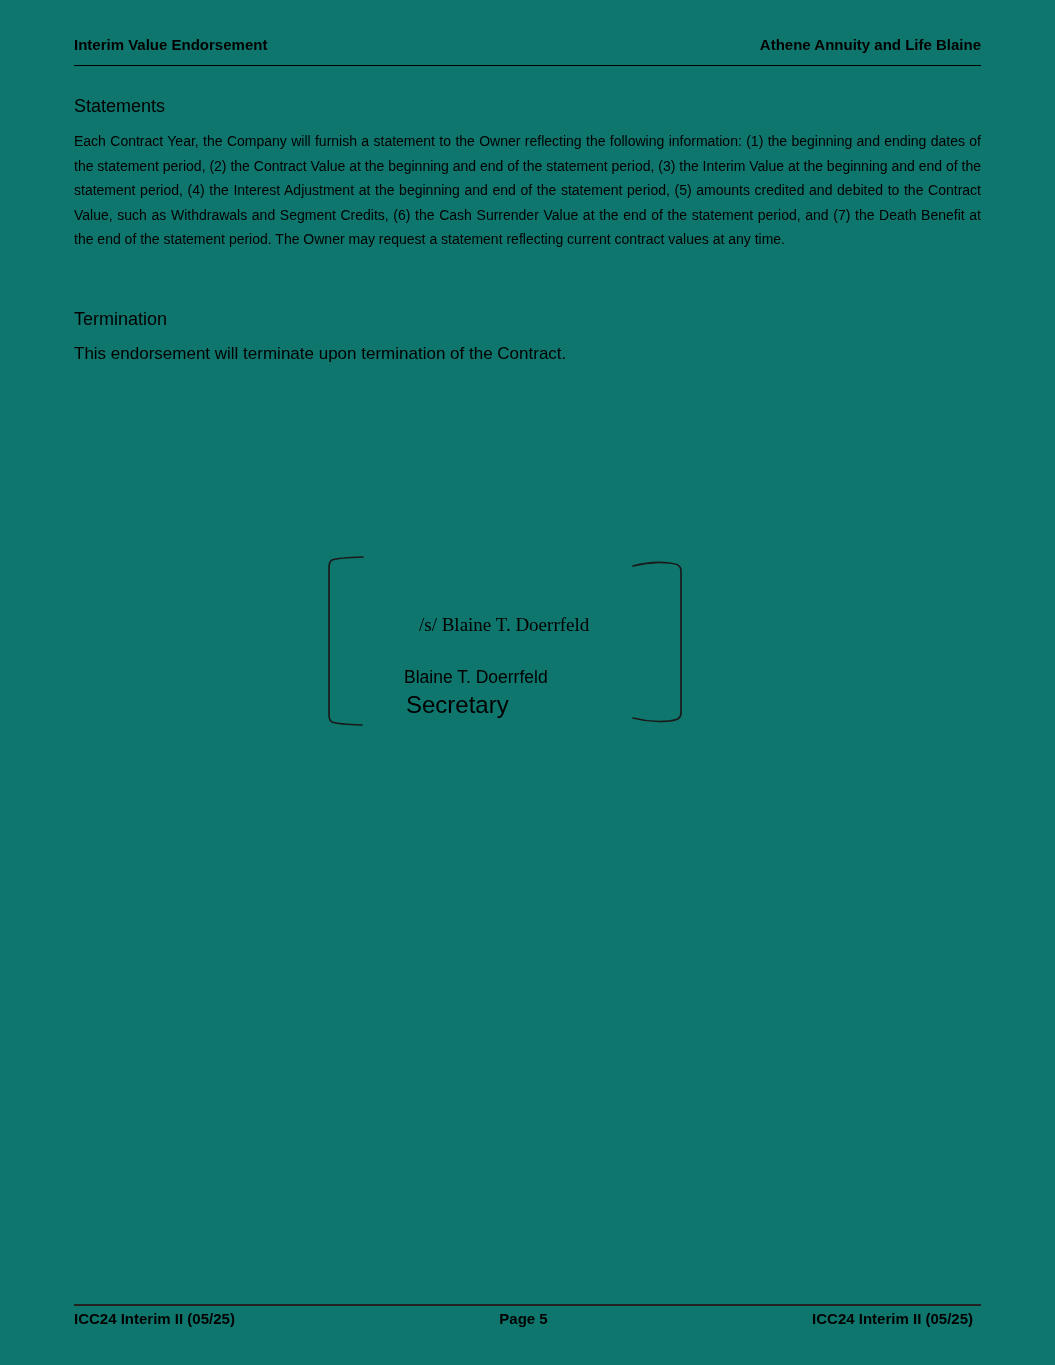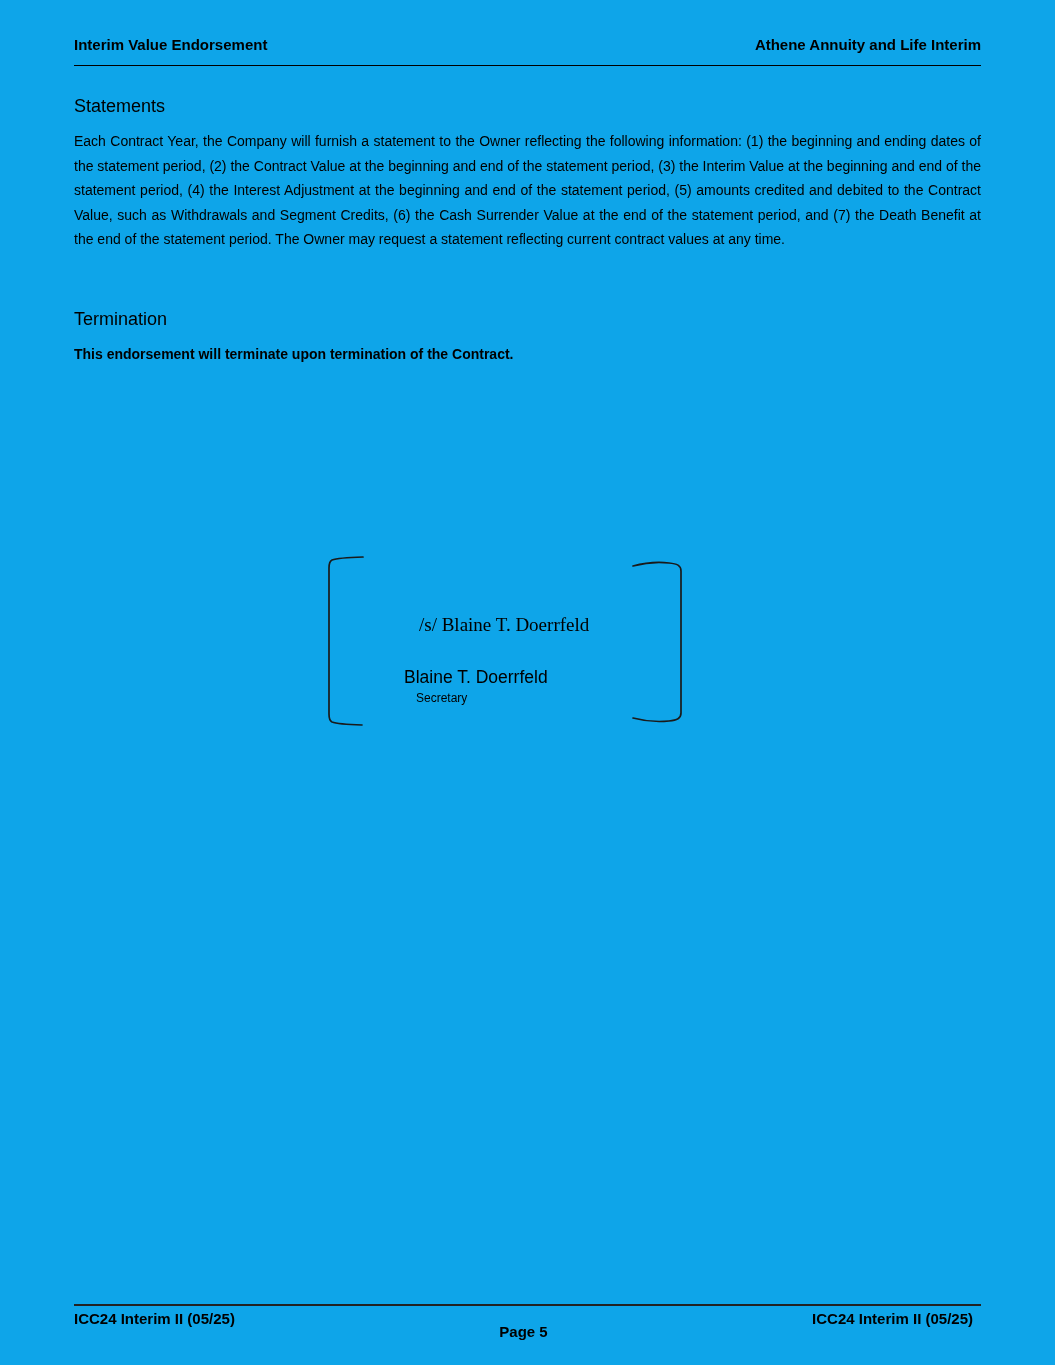--- a/index.html
+++ b/index.html
@@ -1,21 +1,21 @@
 <!DOCTYPE html>
 <html><head>
 <meta charset="utf-8">
 <style>
   * { margin: 0; padding: 0; box-sizing: border-box; }
   html, body { background: #ffffff; }
   .page {
     position: relative;
     width: 1055px;
     height: 1365px;
-    background: #0ea5e9;
+    background: #0f766e;
     color: #000000;
     font-family: "Liberation Sans", sans-serif;
     overflow: hidden;
   }
   .header-row {
     position: absolute;
     top: 36px; left: 74px; right: 74px;
     display: flex;
     justify-content: space-between;
     font-size: 15px;
@@ -41,23 +41,22 @@
     width: 907px;
     font-size: 14px;
     line-height: 24.6px;
     text-align: justify;
   }
   .heading-termination { top: 309px; text-align: right; }
   .body-termination {
     position: absolute;
     top: 342px; left: 74px;
     width: 907px;
-    font-size: 14px;
+    font-size: 17px;
     line-height: 24.6px;
-    font-weight: bold;
   }
   .signature-block {
     position: absolute;
     left: 328px; top: 554px;
     width: 356px; height: 174px;
   }
   .signature-block svg {
     position: absolute;
     left: 0; top: 0;
     width: 356px; height: 174px;
@@ -71,49 +70,49 @@
     margin-left: 20px;
   }
   .sig-name {
     position: absolute;
     left: 76px; top: 113px;
     font-size: 17.5px;
     white-space: nowrap;
   }
   .sig-title {
     position: absolute;
-    left: 88px; top: 137px;
-    font-size: 12px;
+    left: 78px; top: 137px;
+    font-size: 24px;
     white-space: nowrap;
   }
   .footer-rule {
     position: absolute;
     top: 1304px; left: 74px; right: 74px;
     border-top: 2px solid #222222;
   }
   .footer-row {
     position: absolute;
     top: 1310px; left: 74px; right: 82px;
     display: flex;
     font-size: 15px;
     font-weight: bold;
     line-height: 17px;
   }
   .footer-row .f-left  { flex: 1; text-align: left; }
-  .footer-row .f-center{ flex: 1; text-align: center; margin-top: 13px; }
+  .footer-row .f-center{ flex: 1; text-align: center; }
   .footer-row .f-right { flex: 1; text-align: right; }
 </style>
 </head>
 <body>
 
 <div class="page">
 
   <div class="header-row">
     <span>Interim Value Endorsement</span>
-    <span>Athene Annuity and Life Interim</span>
+    <span>Athene Annuity and Life Blaine</span>
   </div>
   <div class="header-rule"></div>
 
   <h2 class="section-heading heading-statements">Statements</h2>
   <p class="body-statements">Each Contract Year, the Company will furnish a statement to the Owner reflecting the following information: (1) the beginning and ending dates of the statement period, (2) the Contract Value at the beginning and end of the statement period, (3) the Interim Value at the beginning and end of the statement period, (4) the Interest Adjustment at the beginning and end of the statement period, (5) amounts credited and debited to the Contract Value, such as Withdrawals and Segment Credits, (6) the Cash Surrender Value at the end of the statement period, and (7) the Death Benefit at the end of the statement period. The Owner may request a statement reflecting current contract values at any time.</p>
 
   <h2 class="section-heading heading-termination">Termination</h2>
   <p class="body-termination">This endorsement will terminate upon termination of the Contract.</p>
 
   <div class="signature-block">

